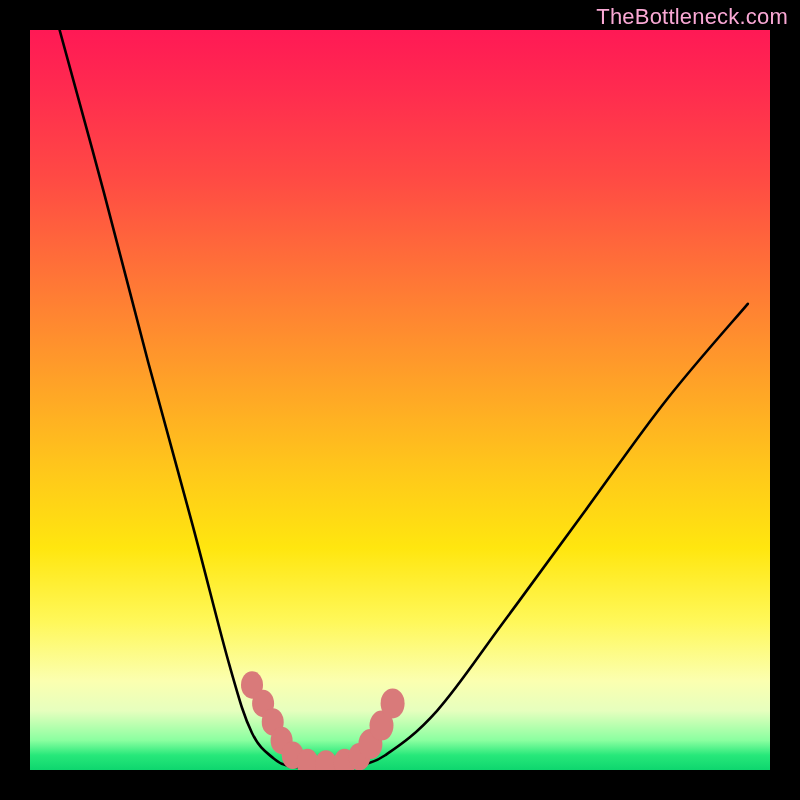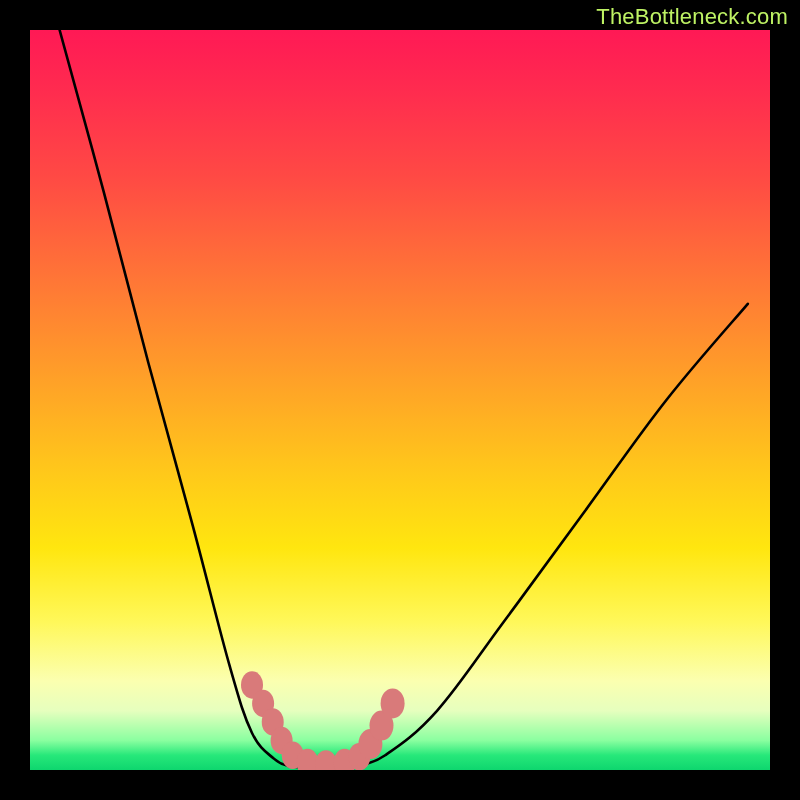--- a/index.html
+++ b/index.html
@@ -45,21 +45,21 @@
     position: absolute;
     inset: 0;
     width: 740px;
     height: 740px;
     pointer-events: none;
   }
   .watermark {
     position: absolute;
     top: 4px;
     right: 12px;
-    color: #bef264;
+    color: #f9a8d4;
     font-size: 22px;
     font-weight: 500;
     letter-spacing: 0.2px;
   }
 </style>
 </head>
 <body>
 
 <div class="outer">
   <div class="watermark">TheBottleneck.com</div>

